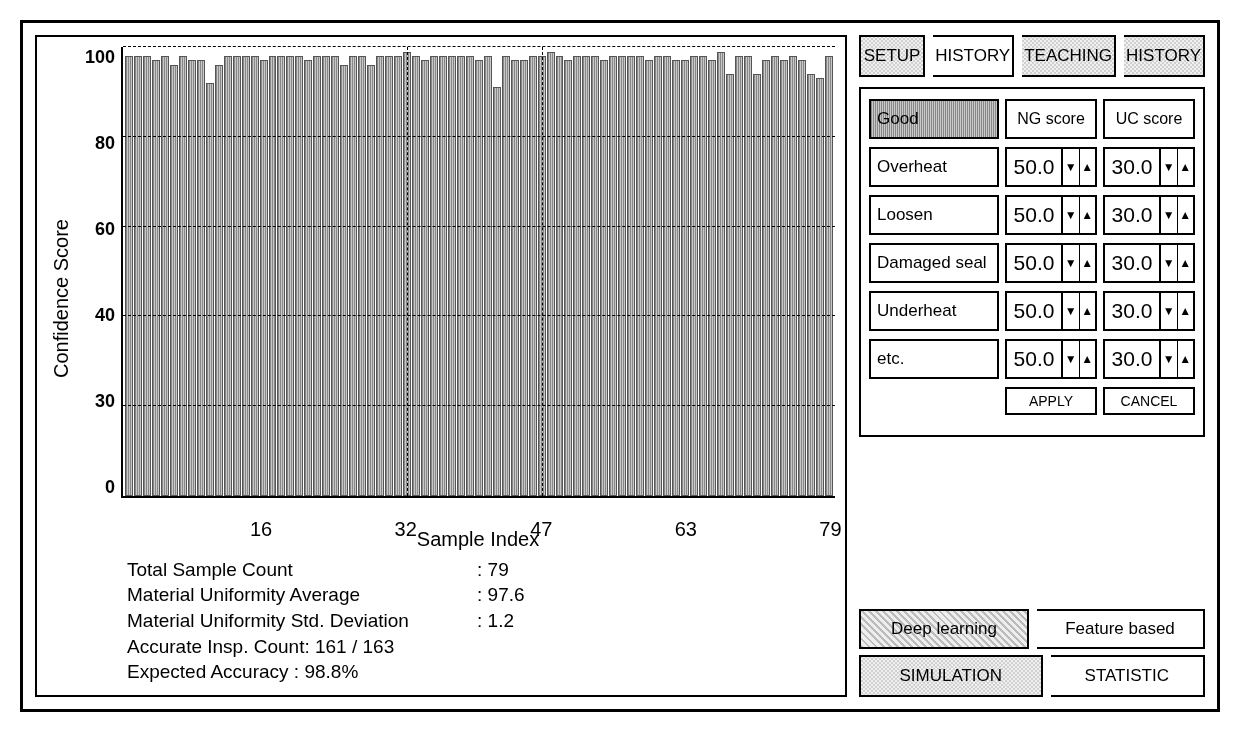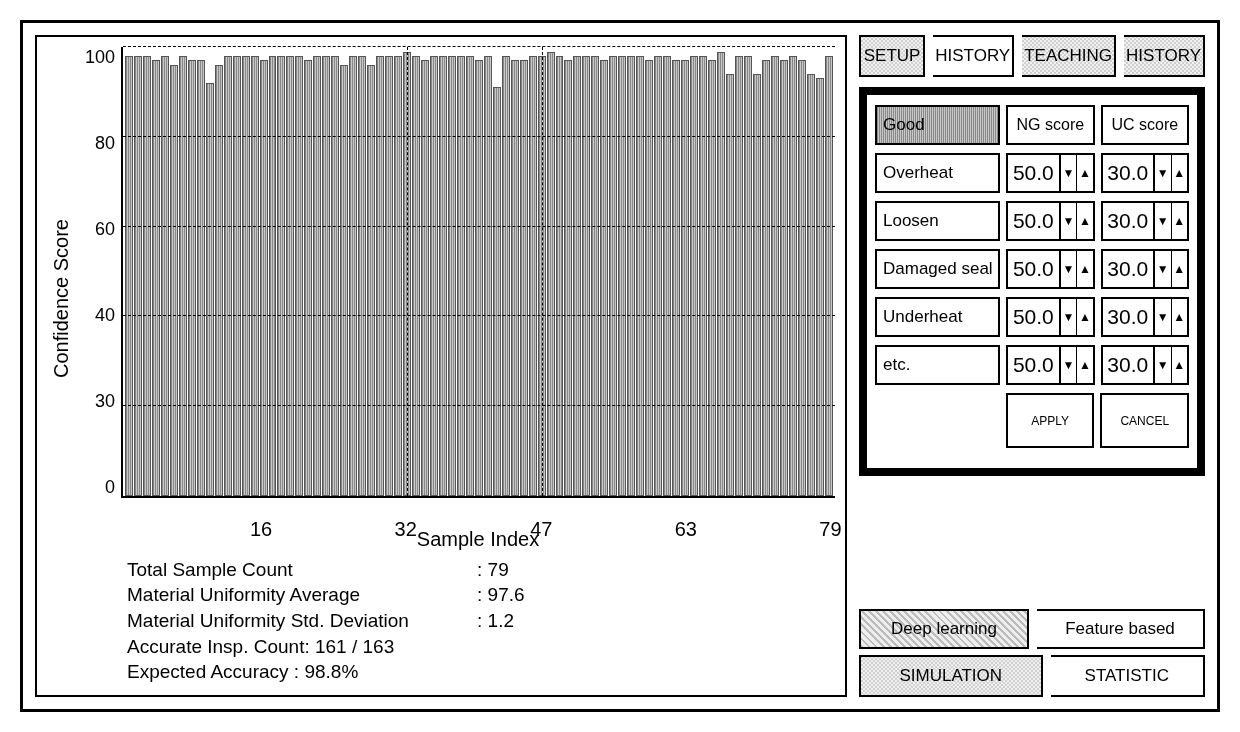--- a/index.html
+++ b/index.html
@@ -42,20 +42,21 @@
   font-size: 20px;
 }
 .chart-inner {
   flex: 1;
   display: flex;
   flex-direction: column;
 }
 .chart-row {
   flex: 1;
   display: flex;
+  font-weight: bold;
 }
 .yticks {
   width: 46px;
   display: flex;
   flex-direction: column;
   justify-content: space-between;
   align-items: flex-end;
   padding-right: 6px;
   font-size: 18px;
 }
@@ -131,21 +132,21 @@
   display: flex;
   align-items: center;
   justify-content: center;
   height: 42px;
 }
 .top-tabs > div + div, .bot-tabs > div + div, .mode-tabs > div + div { border-left: none; }
 .dotted-bg { background: repeating-conic-gradient(#d0d0d0 0% 25%, #f0f0f0 0% 50%) 0/4px 4px; }
 .diag-bg   { background: repeating-linear-gradient(45deg, #bbb 0 2px, #eee 2px 5px); }
 .hatch-bg  { background: repeating-linear-gradient(90deg, #888 0 1px, #c8c8c8 1px 2px); }
 .settings {
-  border: 8px solid #000000;
+  border: 2px solid #000000;
   margin-top: 10px;
   padding: 10px 8px 12px 8px;
 }
 .settings-row {
   display: flex;
   gap: 6px;
   margin-bottom: 8px;
 }
 .cat-cell {
   width: 130px;
@@ -168,24 +169,24 @@
 .spin-btns > div:first-child { border-right:1px solid #000; }
 .score-head {
   width: 92px;
   border: 2px solid #000;
   height: 40px;
   display:flex; align-items:center; justify-content:center;
   font-size:16px;
 }
 .btn {
   border: 2px solid #000;
-  height: 55px;
+  height: 28px;
   width: 92px;
   display:flex; align-items:center; justify-content:center;
-  font-size:12px;
+  font-size:14px;
 }
 .spacer-flex { flex:1; }
 .mode-tabs { display:flex; gap:8px; }
 .mode-tabs > div { flex:1; height:40px; }
 
 </style>
 </head>
 <body>
 
 <div class="outer-frame">

